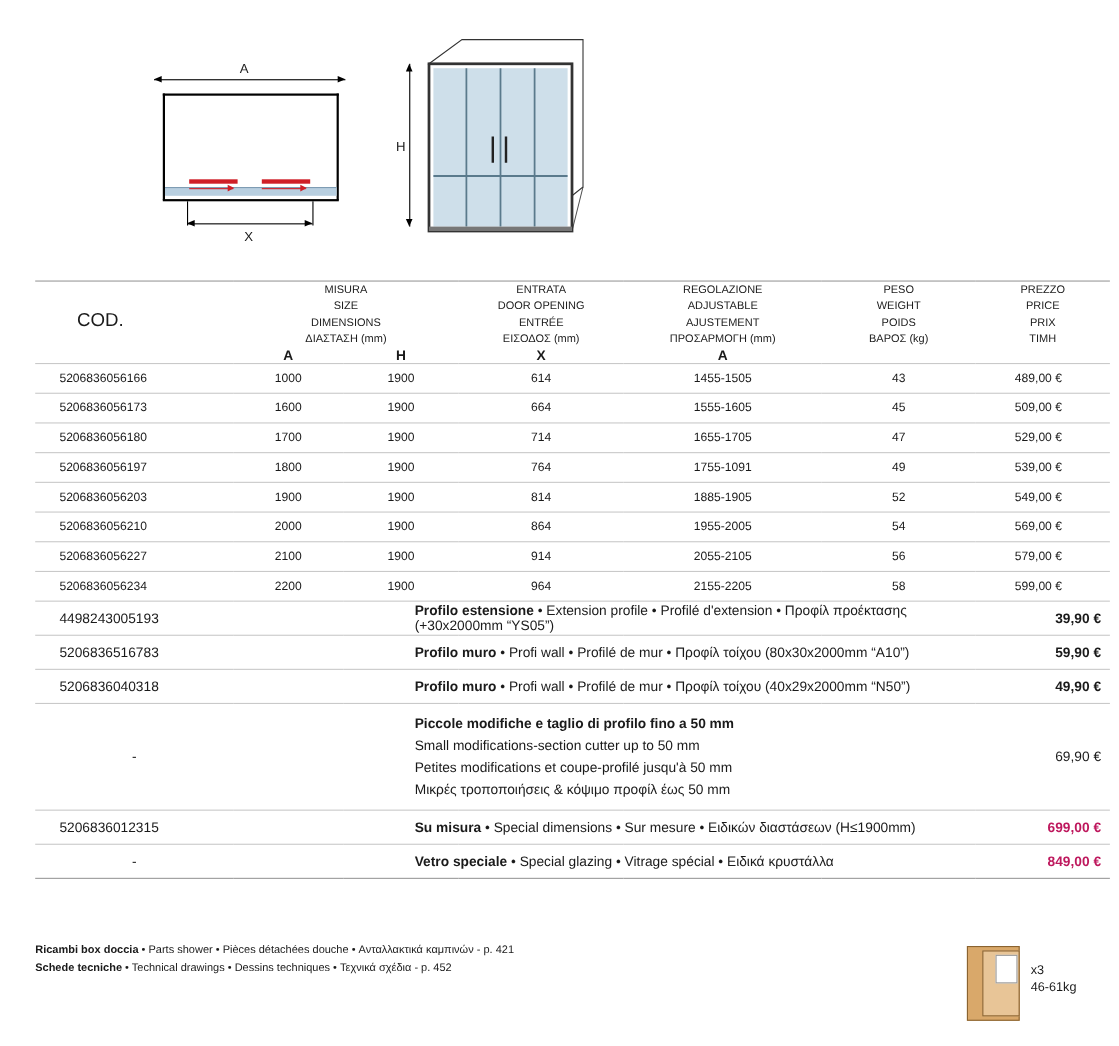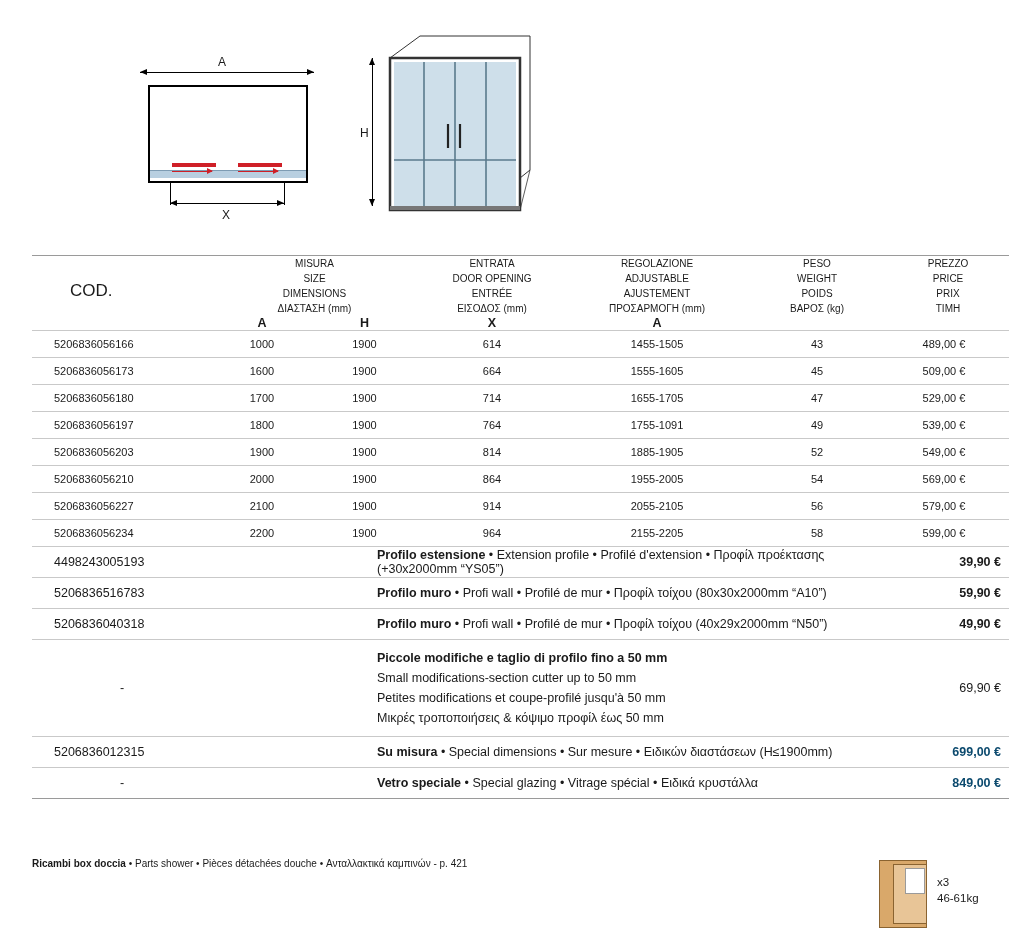--- a/index.html
+++ b/index.html
@@ -63,21 +63,21 @@
   .data-row td.price { padding-right:8px; }
   .opt-row td { border-top:1px solid #c9c9c9; height:31px; font-size:12.5px; }
   .opt-row td.code { text-align:left; padding-left:22px; }
   .opt-row td.desc { text-align:left; padding-left:165px; }
   .opt-row td.price { text-align:right; padding-right:8px;font-weight:bold; }
   .desc b { font-weight:bold; }
   .multi td { border-top:1px solid #c9c9c9; font-size:12.5px; }
   .multi td.code { text-align:center; vertical-align:middle; }
   .multi td.desc { padding-left:165px; padding-top:8px; padding-bottom:8px; line-height:20px; }
   .multi td.price { text-align:right; padding-right:8px; vertical-align:middle; }
-  .red { color:#0c4a6e; }
+  .red { color:#be185d; }
   .bottom-line td { border-top:1px solid #9a9a9a; height:0; padding:0; }
 
   
   .footer { position:absolute; left:32px; top:855px; width:977px; font-size:10px; line-height:17px; }
   .footer b { font-weight:bold; }
   .pack { position:absolute; right:8px; top:858px; width:130px; height:80px; }
   .pack-box { position:absolute; left:0; top:2px; width:48px; height:68px; background:#d9a86a; border:1px solid #8a6330; }
   .pack-box2 { position:absolute; left:14px; top:6px; width:34px; height:60px; background:#e8c597; border:1px solid #8a6330; }
   .pack-lbl { position:absolute; left:26px; top:10px; width:20px; height:26px; background:#fff; border:1px solid #9a9a9a; }
   .pack-text { position:absolute; left:58px; top:16px; font-size:11.5px; line-height:16px; }
@@ -302,20 +302,21 @@
 
       <tr class="bottom-line">
         <td colspan="7"></td>
       </tr>
     </tbody>
       </table>
   </div>
 
   <div class="footer">
     <div><b>Ricambi box doccia</b><span> • Parts shower • Pièces détachées douche • Ανταλλακτικά καμπινών - p. 421</span></div>
+    <div><b>Schede tecniche</b><span> • Technical drawings • Dessins techniques • Τεχνικά σχέδια - p. 452</span></div>
   </div>
 
   <div class="pack">
     <div class="pack-box"></div>
     <div class="pack-box2"></div>
     <div class="pack-lbl"></div>
     <div class="pack-text">
       <div>x3</div>
       <div>46-61kg</div>
     </div>

